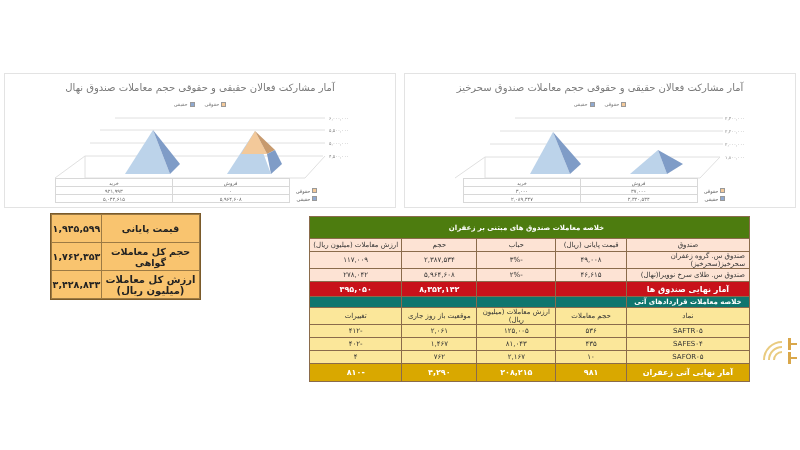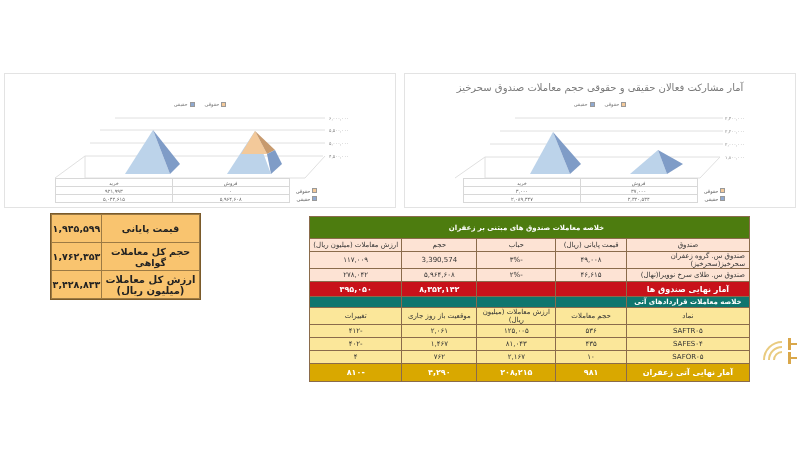--- a/index.html
+++ b/index.html
@@ -43,20 +43,21 @@
   .gold-head td { background: #0f766e; color: #fff; font-weight: bold; height: 11px; }
   .lightgold td { background: #fbe79a; color: #333; }
   .gold-total td { background: #d9a800; color: #fff; font-weight: bold; height: 18px; font-size: 8px; }
 
   .logo { position: absolute; left: 760px; top: 330px; width: 40px; height: 40px; }
 </style>
 </head>
 <body>
 
 <div class="chart-panel left">
+  <div class="chart-title">آمار مشارکت فعالان حقیقی و حقوقی حجم معاملات صندوق نهال</div>
   <div class="legend">
     <span class="legend-item">
         <span class="swatch" style="background:#f3c99a"></span>
         <span>حقوقی</span>
       </span>
     <span class="legend-item">
         <span class="swatch" style="background:#8fa9d0"></span>
         <span>حقیقی</span>
       </span>
   </div>
@@ -185,21 +186,21 @@
       <td style="width:28%">صندوق</td>
       <td style="width:16%">قیمت پایانی (ریال)</td>
       <td style="width:18%">حباب</td>
       <td style="width:17%">حجم</td>
       <td style="width:21%">ارزش معاملات (میلیون ریال)</td>
     </tr>
     <tr class="pink">
       <td class="name">صندوق س. گروه زعفران سحرخیز(سحرخیز)</td>
       <td>۴۹,۰۰۸</td>
       <td>-۳%</td>
-      <td>3,390,574</td>
+      <td>۲,۳۸۷,۵۳۴</td>
       <td>۱۱۷,۰۰۹</td>
     </tr>
     <tr class="pink">
       <td class="name">صندوق س. طلای سرخ نوویرا(نهال)</td>
       <td>۴۶,۶۱۵</td>
       <td>-۲%</td>
       <td>۵,۹۶۴,۶۰۸</td>
       <td>۲۷۸,۰۴۲</td>
     </tr>
     <tr class="red-total">

